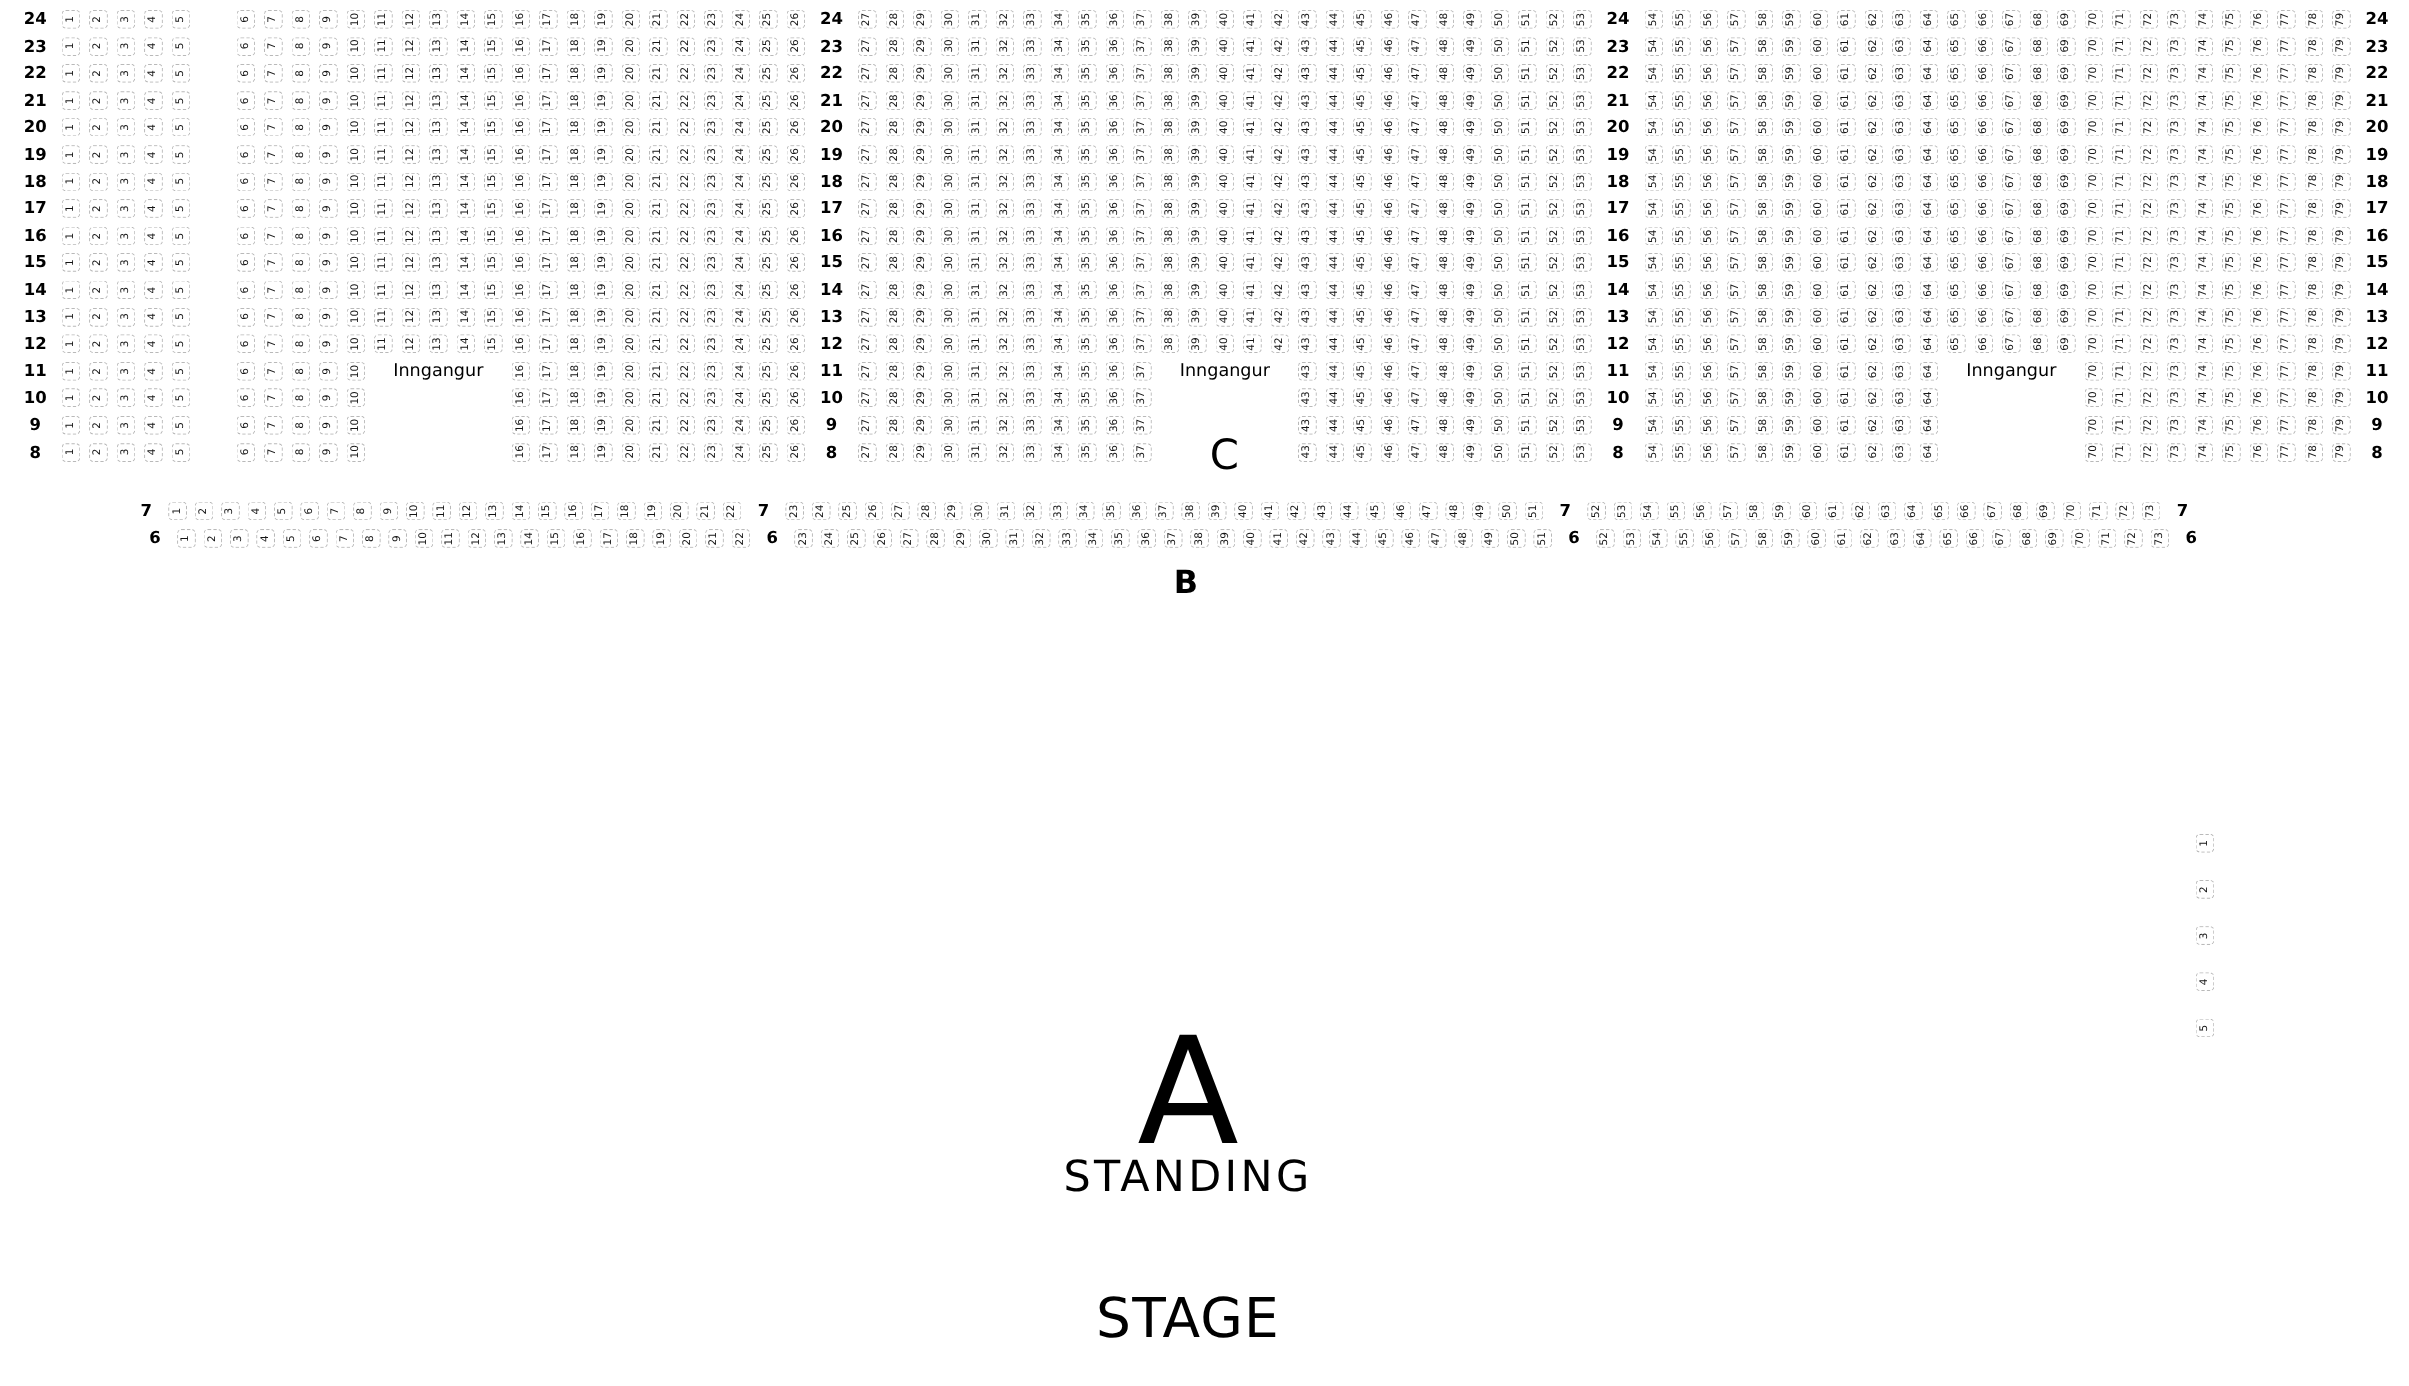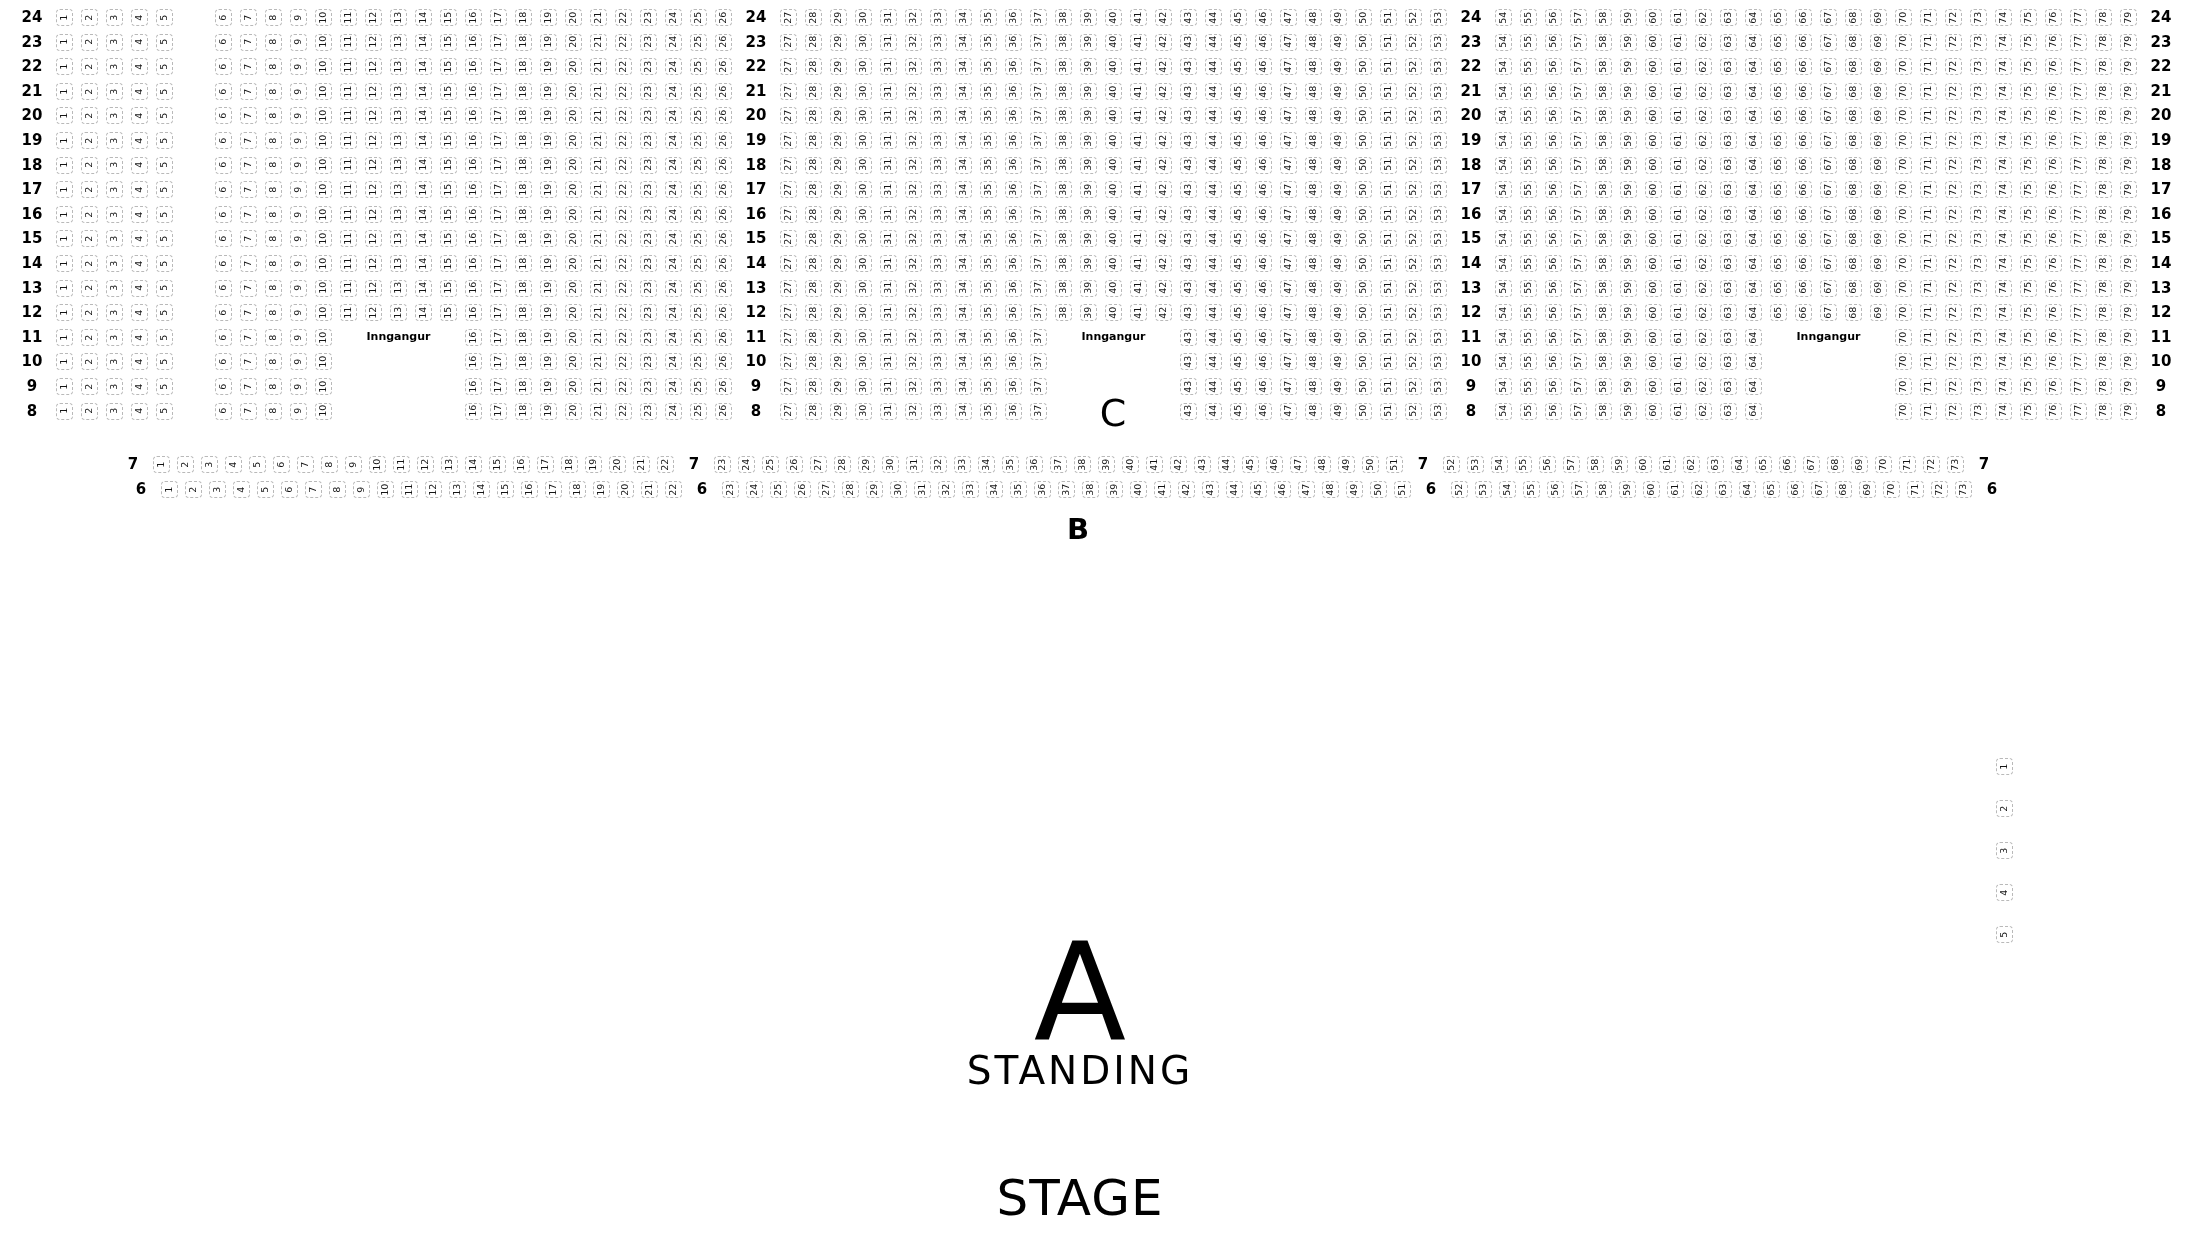--- a/index.html
+++ b/index.html
@@ -21,21 +21,21 @@
   }
   .b-row .seat{margin-right:7px}
   .seat span{
     transform:rotate(-90deg);font-size:9.5px;line-height:1;color:#141414;white-space:nowrap;
   }
   .aisle{flex:0 0 auto;width:26px;height:1px;margin-right:8px}
   .entrance{
     flex:0 0 auto;width:117px;margin-right:8px;height:18px;
     display:flex;align-items:center;justify-content:center;
   }
-  .entrance b{font-size:11px;font-weight:bold;white-space:nowrap}
+  .entrance b{font-size:16px;font-weight:normal;white-space:nowrap}
   .side-seat{position:absolute;margin:0}
   .biglabel{position:absolute;text-align:center}
   #c-label{top:391px;left:1053px;width:120px;font-size:38px}
   #b-label{top:512px;left:1018px;width:120px;font-size:29px;font-weight:bold}
   #a-label{top:925px;left:0;width:2160px;font-size:135px;line-height:1}
   #standing-label{top:1048px;left:0;width:2160px;font-size:39px;letter-spacing:3px}
   #stage-label{top:1169px;left:0;width:2160px;font-size:50px;letter-spacing:1px}
 </style>
 </head>
 <body>

